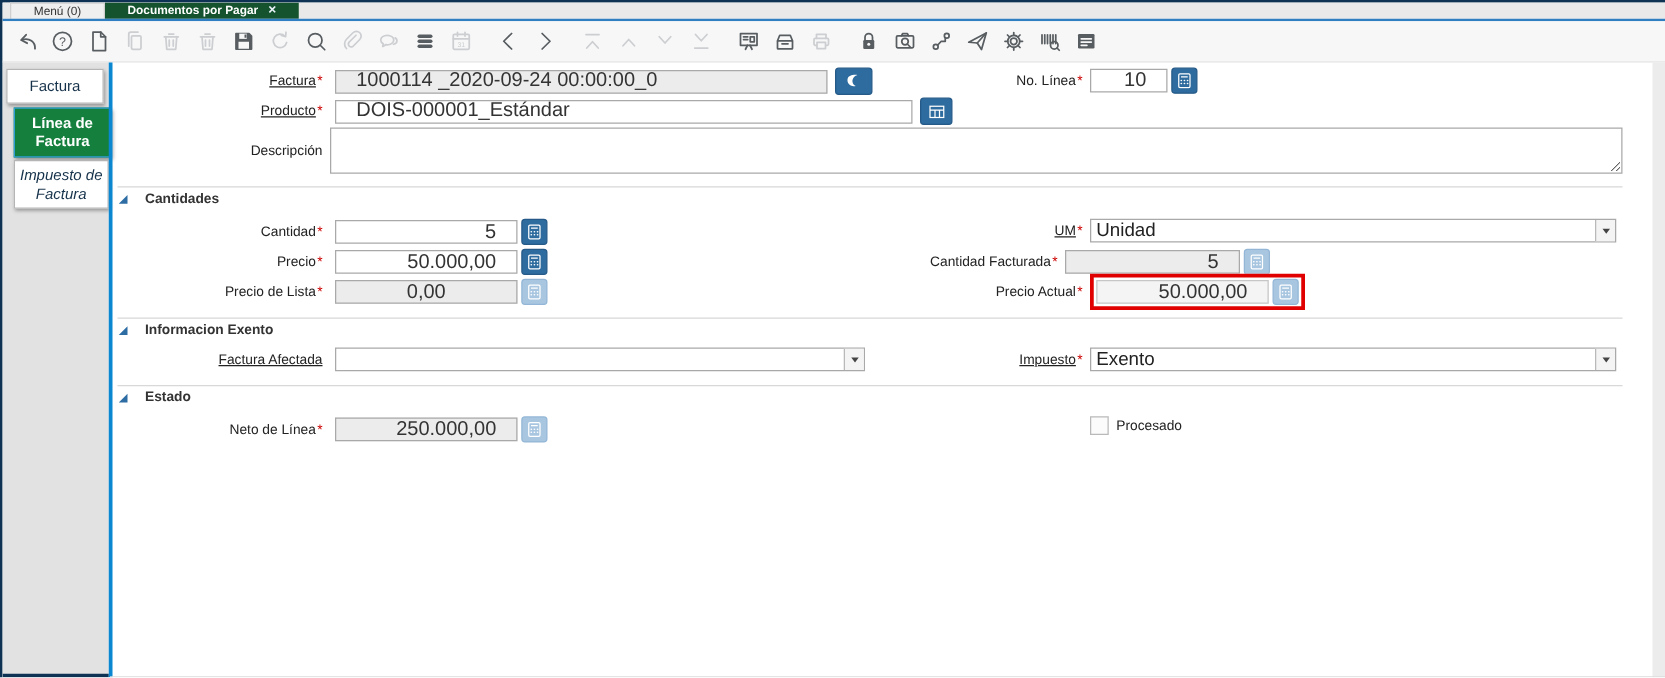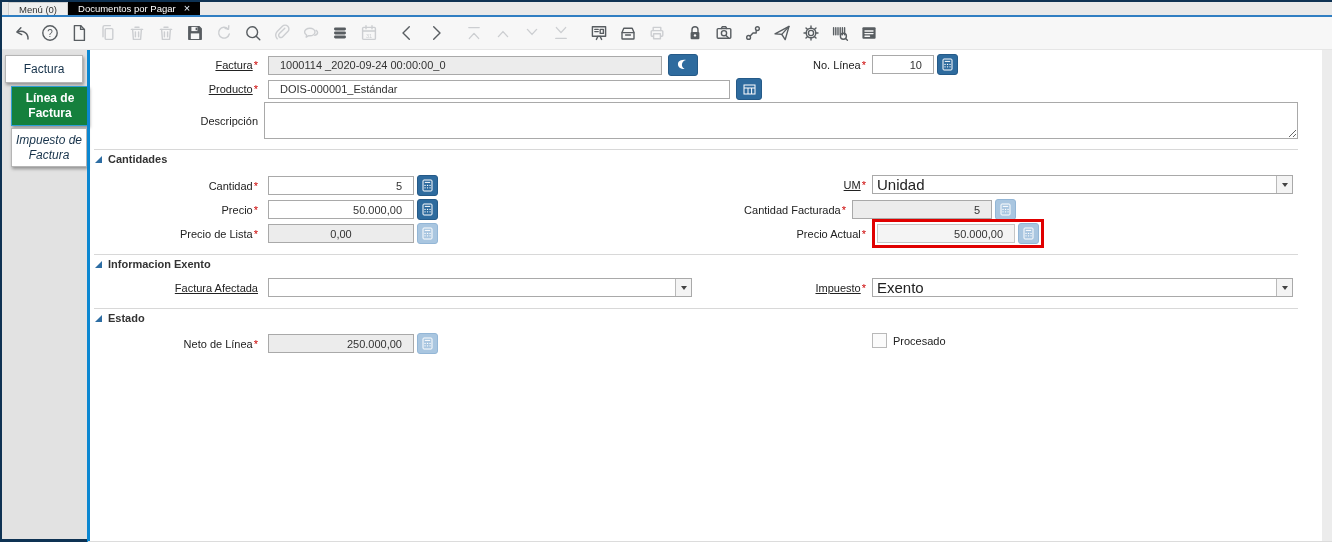--- a/index.html
+++ b/index.html
@@ -1,22 +1,22 @@
 <!DOCTYPE html>
 <html><head>
 <meta charset="utf-8">
 <style>
   html,body{margin:0;padding:0;background:#fff}
   .window{position:relative;width:1332px;height:542px;overflow:hidden;background:#fff;
           font-family:"Liberation Sans",sans-serif;border-top:2px solid #0e3253;border-left:2px solid #0e3253;box-sizing:border-box}
   
   .tabbar{position:absolute;left:0;top:0;width:100%;height:13px;background:#e9e9e9;display:flex;align-items:stretch}
-  .wtab{font-size:9.5px;display:flex;align-items:center;padding:0 10px;white-space:nowrap;cursor:default}
+  .wtab{font-size:9.5px;display:flex;align-items:center;padding:0 18px;white-space:nowrap;cursor:default}
   .wtab.inactive{background:#efefef;border:1px solid #cfcfcf;border-bottom:none;margin-left:6px;color:#333}
-  .wtab.active{background:#000000;color:#fff;font-weight:normal;gap:8px}
+  .wtab.active{background:#14532d;color:#fff;font-weight:bold;gap:8px}
   .closex{font-size:11px;line-height:1;color:#eaf2fa;cursor:pointer}
   .blueline{position:absolute;top:13px;left:0;width:100%;height:2px;background:#2f7ec2}
   
   .toolbar{position:absolute;top:15px;left:0;width:100%;height:33px;background:#f7f7f7;border-bottom:1px solid #e6e6e6;
            display:flex;align-items:center;padding-left:7px;box-sizing:border-box;gap:5px}
   .tbtn{width:24px;height:24px;display:flex;align-items:center;justify-content:center;color:#585d61;cursor:pointer;flex:0 0 auto}
   .tbtn.dis{color:#ccced1;cursor:default}
   .tbtn svg{fill:none;stroke:currentColor;stroke-width:1.4;stroke-linecap:round;stroke-linejoin:round}
   .gapL{margin-left:9px}
   
@@ -29,39 +29,39 @@
   .stab3{left:9px;top:78px;width:74px;height:37px;font-style:italic}
   
   .scrollstrip{position:absolute;right:0;top:48px;bottom:0;width:10px;background:#ececec}
   .bottomline{position:absolute;left:86px;right:0;bottom:0;height:1px;background:#dcdcdc}
   
   .row{position:absolute;display:flex;align-items:center;font-size:11px;color:#222}
   .lblL{width:156px;text-align:right;margin-right:10px;flex:0 0 auto}
   .lblR{width:174px;text-align:right;margin-right:6px;flex:0 0 auto}
   .u{text-decoration:underline}
   .req{color:#cc0000;margin-left:1px}
-  .fld{height:19px;border:1px solid #a9a9a9;font-family:"Liberation Sans",sans-serif;font-size:11px;
-       padding:0 11px;box-sizing:border-box;color:#333;background:#fff;outline:none}
+  .fld{height:19px;border:1px solid #a9a9a9;font-family:"Liberation Sans",sans-serif;font-size:16px;
+       padding:0 16px;box-sizing:border-box;color:#333;background:#fff;outline:none}
   .ro{background:#ececec}
   .num{text-align:right}
   .calc{width:19px;height:19px;margin-left:3px;border-radius:3px;background:#2e6b9e;border:1px solid #255a88;
         display:flex;align-items:center;justify-content:center;cursor:pointer;flex:0 0 auto}
   .calc.dis{background:#a9c6e0;border-color:#93b6d6;cursor:default}
   .bigbtn{height:20px;margin-left:6px;border-radius:3px;background:#2e6b9e;border:1px solid #255a88;
           display:flex;align-items:center;justify-content:center;cursor:pointer;flex:0 0 auto}
   .combo{height:19px;border:1px solid #a9a9a9;background:#fff;display:flex;align-items:center;box-sizing:border-box;
          font-size:15px;color:#222;padding-left:4px;cursor:pointer}
   .combo .cval{flex:1;overflow:hidden;white-space:nowrap}
   .combo .arrow{width:15px;align-self:stretch;border-left:1px solid #b9b9b9;background:#f4f4f4;
                 display:flex;align-items:center;justify-content:center;flex:0 0 auto}
   .combo .arrow::after{content:"";border:3.5px solid transparent;border-top:4.5px solid #444;margin-top:4px}
   .desc{position:absolute;left:262px;top:100px;width:1034px;height:37px;border:1px solid #a9a9a9;box-sizing:border-box;
         font-family:"Liberation Sans",sans-serif;font-size:11px;padding:2px 4px;resize:both;outline:none}
   .sep{position:absolute;left:92px;width:1204px;height:1px;background:#d8d8d8}
-  .sechdr{position:absolute;left:93px;display:flex;align-items:flex-end;gap:6px;font-size:11px;font-weight:bold;color:#333}
+  .sechdr{position:absolute;left:93px;display:flex;align-items:flex-end;gap:14px;font-size:11px;font-weight:bold;color:#333}
   .tri{width:0;height:0;border-bottom:7px solid #2d6da3;border-left:7px solid transparent;margin-bottom:2px}
   .redwrap{display:flex;align-items:center;border:3px solid #e00000;padding:1px 2px;background:#fff}
   .cb{width:13px;height:13px;border:1px solid #b9b9b9;background:#fbfbfb;display:inline-block;cursor:pointer;flex:0 0 auto}
   .cblbl{margin-left:6px}
 </style>
 </head>
 <body>
 
 <div class="window">
 

